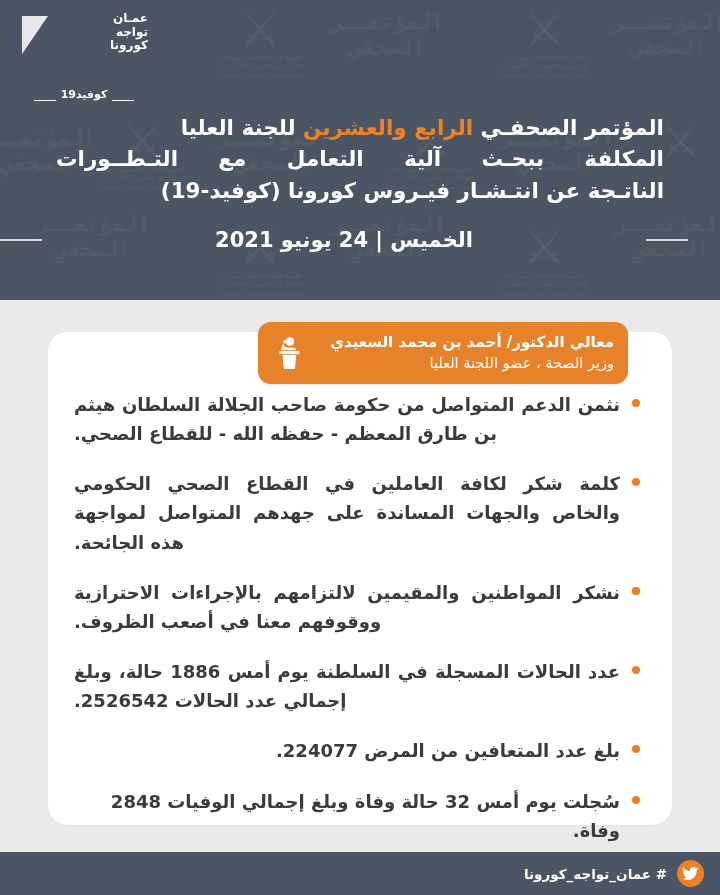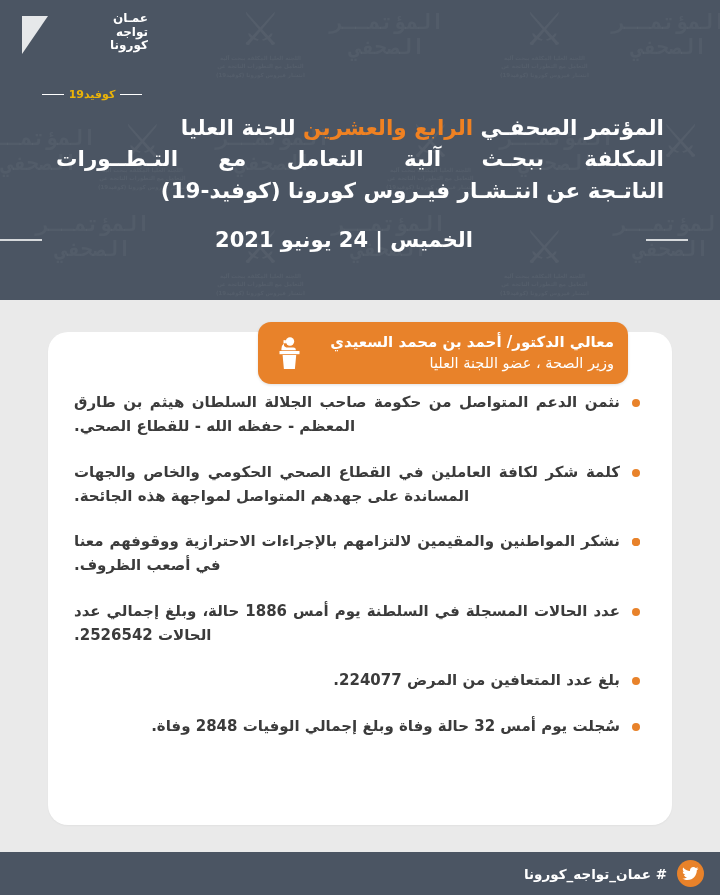--- a/index.html
+++ b/index.html
@@ -101,27 +101,27 @@
   }
   .logo-words span {
     display: block;
     font-size: 12px;
     line-height: 1.14;
     letter-spacing: 1px;
   }
   .logo-sub {
     position: absolute;
     top: 76px;
-    left: 12px;
+    left: 4px;
     width: 124px;
     display: flex;
-    align-items: center;
+    align-items: flex-end;
     justify-content: center;
     gap: 5px;
-    color: #eab308;
+    color: #ffffff;
   }
   .logo-sub .rule {
     display: block;
     width: 22px;
     height: 1.5px;
     background: #ffffff;
   }
   .logo-sub .txt {
     font-size: 11px;
     font-weight: 700;
@@ -239,21 +239,21 @@
     list-style: none;
     margin: 0;
     padding: 0;
   }
   .bullet {
     position: relative;
     display: block;
     padding-right: 22px;
     margin-bottom: 21px;
     color: #3b3b3b;
-    font-size: 15px;
+    font-size: 18px;
     font-weight: 700;
     line-height: 1.62;
     text-align: justify;
     text-align-last: left;
   }
   .bullet:last-child { margin-bottom: 0; }
   .bullet .dot {
     position: absolute;
     top: 9px;
     right: 2px;

